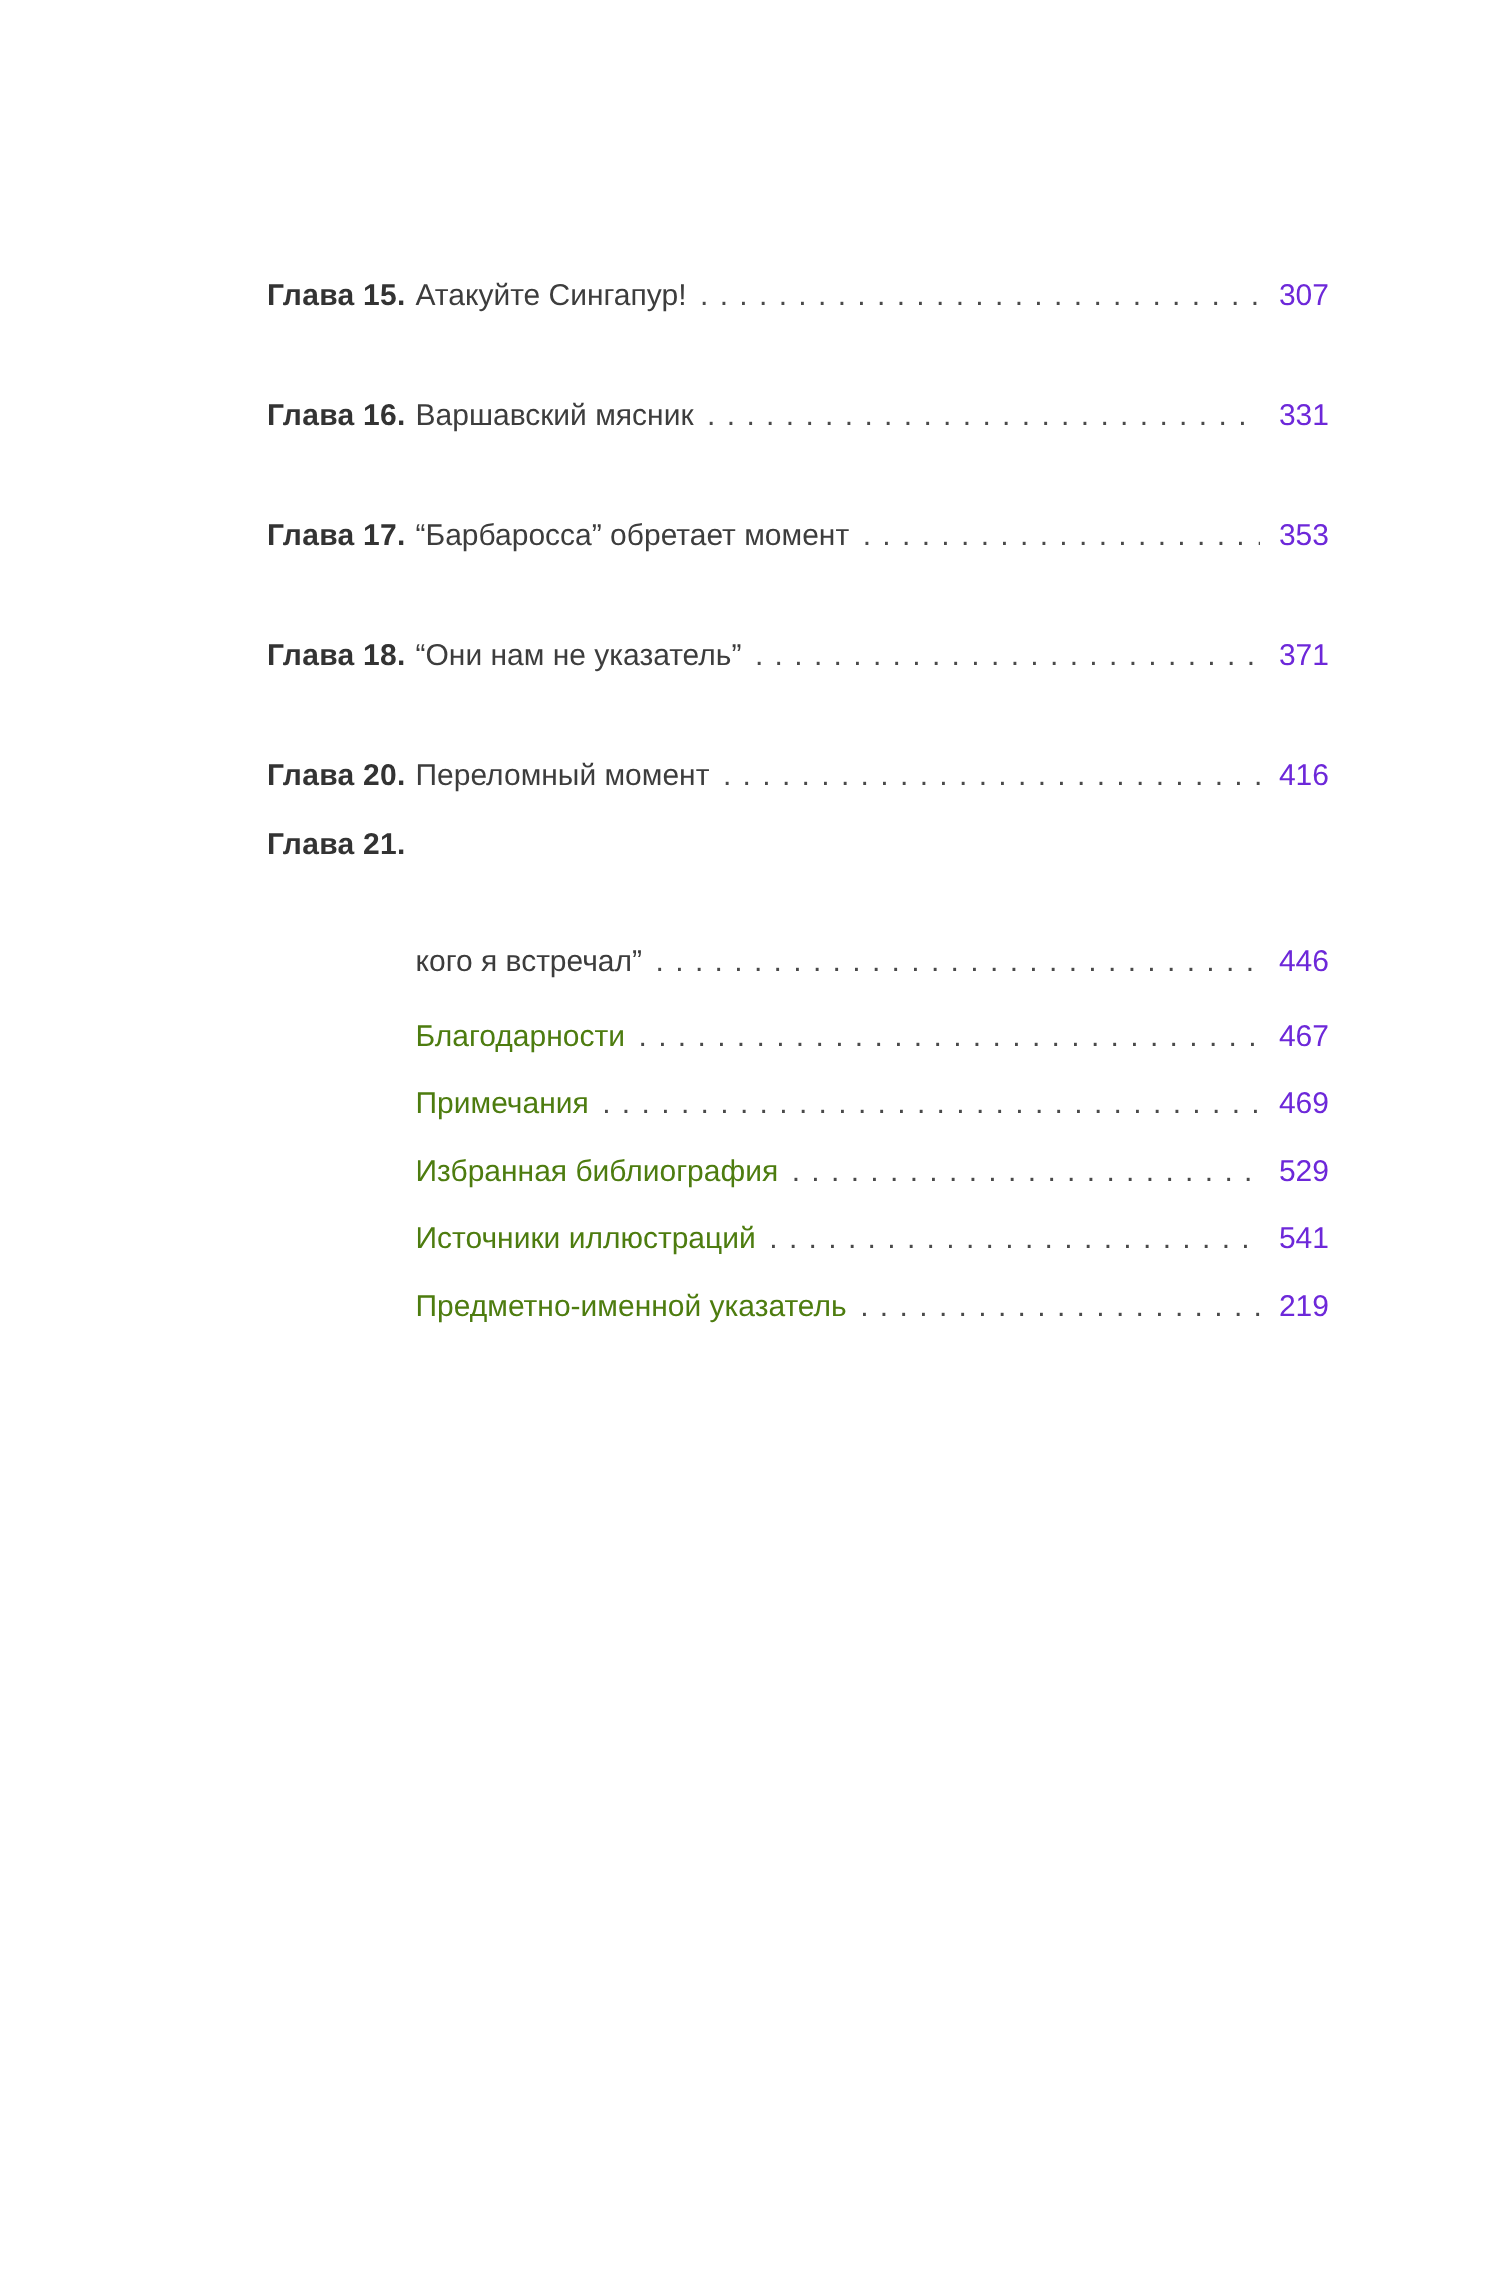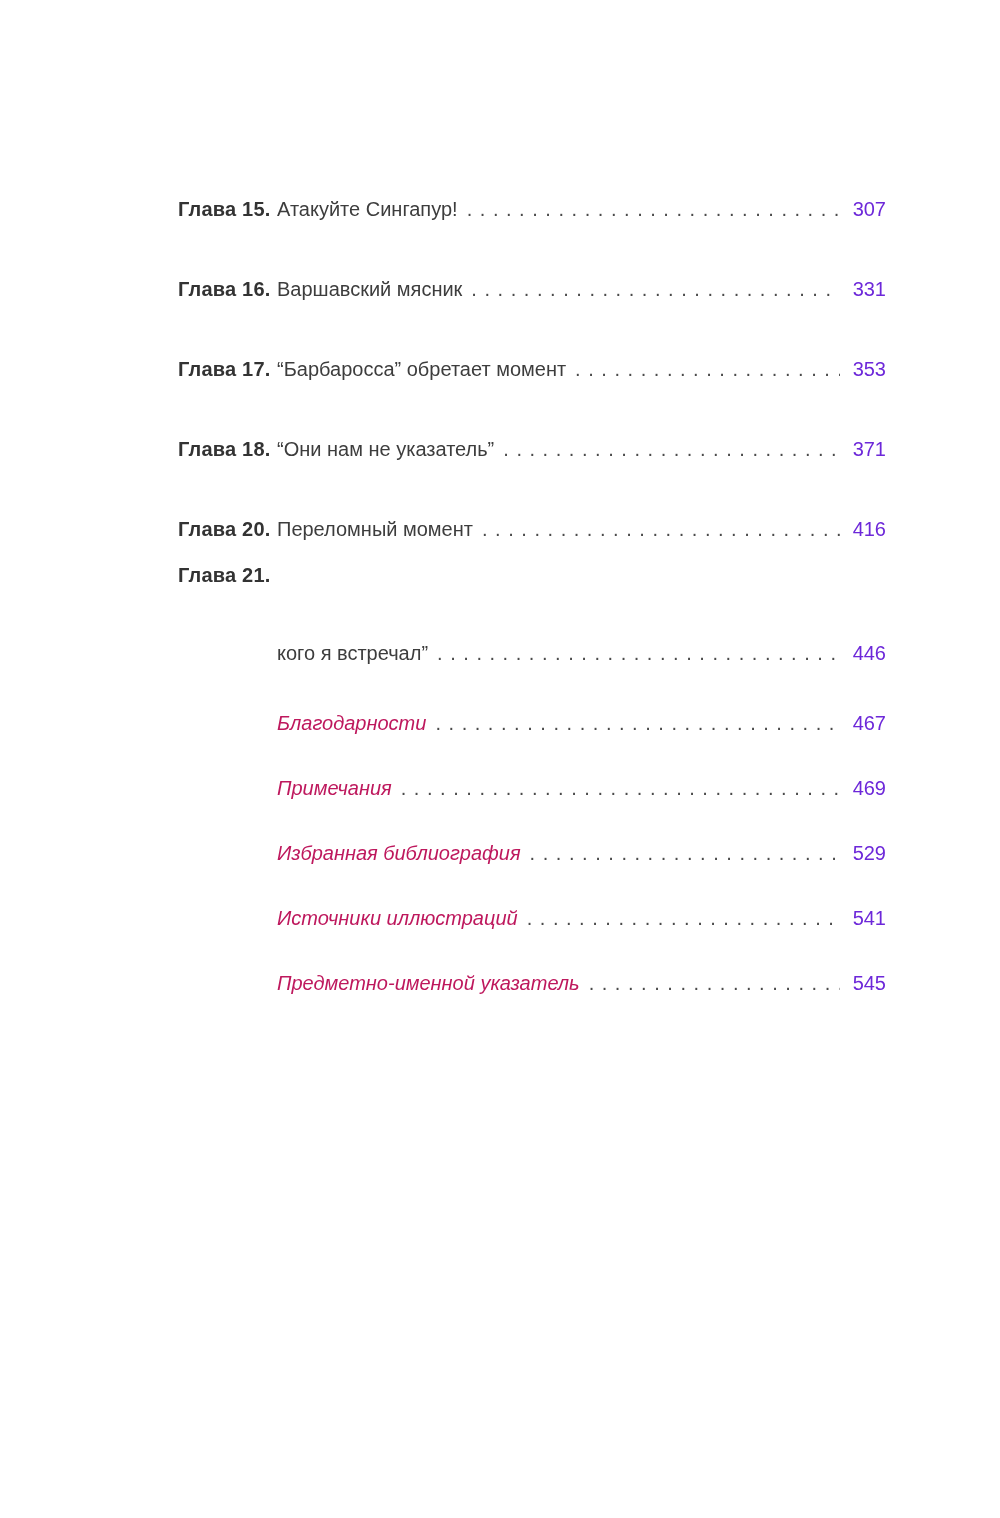--- a/index.html
+++ b/index.html
@@ -18,21 +18,21 @@
   }
 
   .page {
     position: absolute;
     inset: 0;
     background: #ffffff;
   }
 
   .toc {
     position: absolute;
-    top: 164px;
+    top: 152px;
     left: 178px;
     width: 708px;
   }
 
   .toc-row {
     display: flex;
     align-items: baseline;
     font-size: 20px;
     line-height: 22px;
     margin-bottom: 24px;
@@ -89,24 +89,22 @@
   
   .backmatter {
     margin-top: 28px;
   }
 
   .backmatter .toc-row {
     margin-bottom: 23px;
   }
 
   .bm-title {
-    font-style: italic;
-    color: #be185d;
+    color: #4d7c0f;
     white-space: nowrap;
-    margin-top: 20px;
   }
 </style>
 </head>
 <body>
 
 <div class="page">
   <div class="toc">
 
     <div class="toc-row">
       <span class="chap-label">Глава 15.</span>
@@ -182,18 +180,18 @@
         <span class="indent"></span>
         <span class="bm-title">Источники иллюстраций</span>
         <span class="leader"></span>
         <span class="page-num">541</span>
       </div>
 
       <div class="toc-row">
         <span class="indent"></span>
         <span class="bm-title">Предметно-именной указатель</span>
         <span class="leader"></span>
-        <span class="page-num">545</span>
+        <span class="page-num">219</span>
       </div>
 
     </div>
   </div>
 </div>
 
 </body></html>

